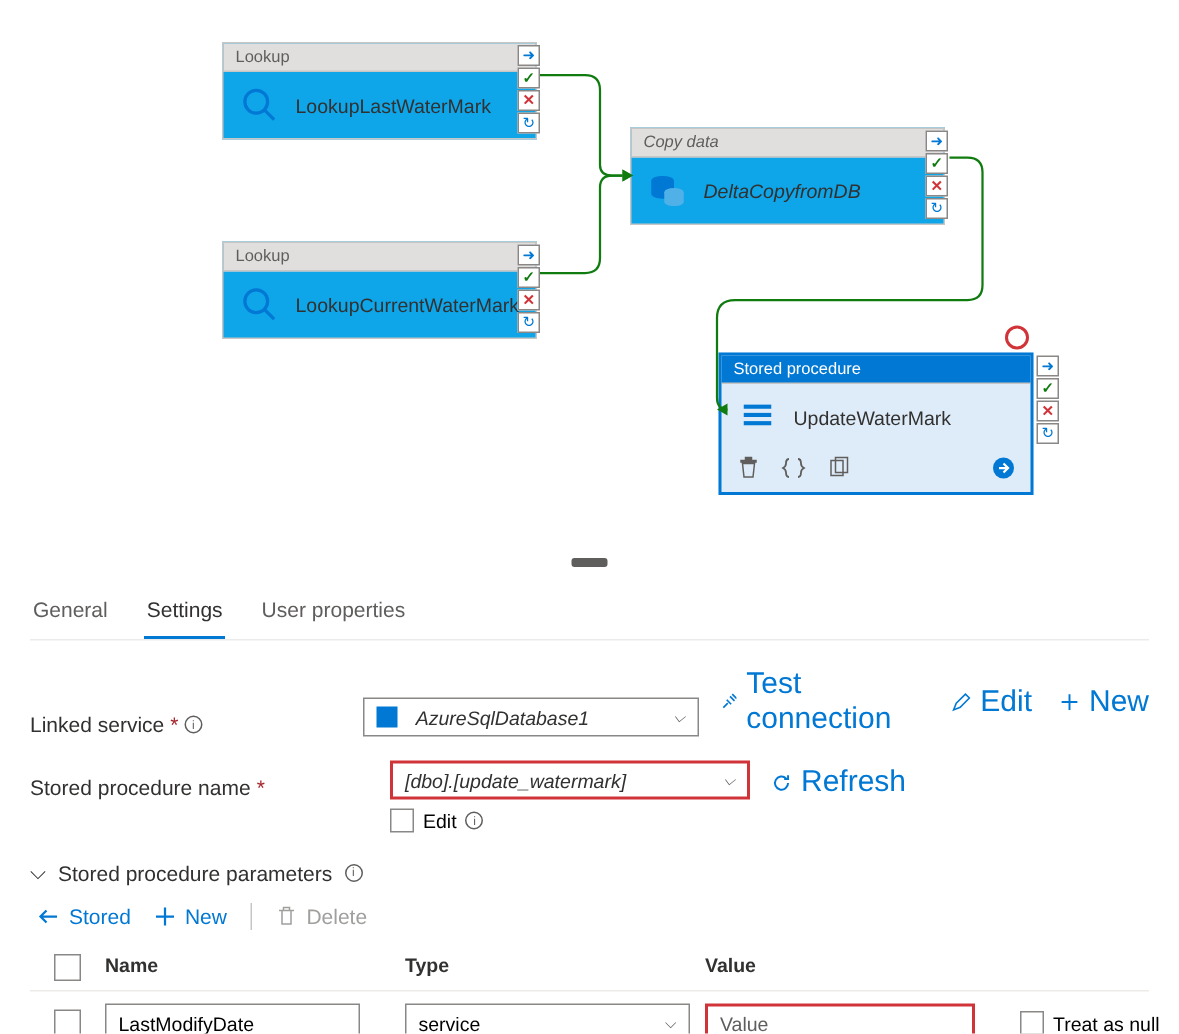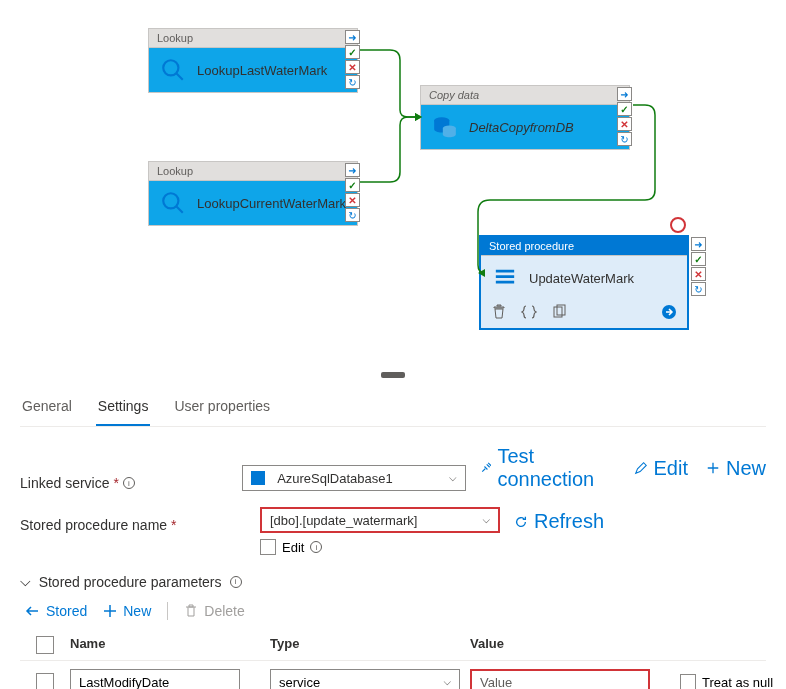--- a/index.html
+++ b/index.html
@@ -33,21 +33,21 @@
 .bottom-panel { position: absolute; top: 382px; left: 0; width: 786px; padding: 0 20px; }
 .tabs { display: flex; gap: 22px; border-bottom: 1px solid #edebe9; margin-bottom: 18px; padding-top: 8px; }
 .tab { padding: 8px 2px 10px 2px; font-size: 14px; color: #605e5c; cursor: pointer; border-bottom: 2px solid transparent; }
 .tab.active { color: #323130; border-bottom: 2px solid #0078d4; font-weight: 400; }
 
 .form-row { display: flex; align-items: flex-end; margin-bottom: 16px; }
 .form-label { width: 240px; font-size: 14px; color: #323130; display: flex; align-items: center; gap: 4px; }
 .req { color: #a4262c; }
 .info-icon { width: 12px; height: 12px; border: 1px solid #605e5c; border-radius: 50%; display: inline-flex; align-items: center; justify-content: center; font-size: 8px; color: #605e5c; }
 
-.select-box { width: 240px; height: 26px; border: 1px solid #8a8886; display: flex; align-items: center; padding: 0 8px; font-size: 13px; color: #323130; justify-content: space-between; cursor: pointer; background: #fff; }
+.select-box { width: 240px; height: 26px; border: 1px solid #8a8886; display: flex; align-items: center; padding: 0 8px; font-size: 13px; color: #323130; justify-content: space-between; cursor: pointer; background: #fff; font-style: italic; }
 .select-box .db-icon { width: 14px; height: 14px; background: #0078d4; margin-right: 6px; display: inline-block; }
 .chev { font-size: 10px; color: #605e5c; }
 .highlighted-red { border: 2px solid #d13438 !important; }
 
 .actions { display: flex; align-items: center; gap: 18px; margin-left: 14px; }
 .action-link { display: flex; align-items: center; gap: 6px; color: #0078d4; font-size: 20px; cursor: pointer; }
 .action-link .icn { width: 14px; height: 14px; }
 
 .edit-sub { margin-left: 240px; display: flex; align-items: center; gap: 6px; margin-top: -10px; margin-bottom: 18px; font-size: 13px; }
 .edit-sub .checkbox { width: 16px; height: 16px; border: 1px solid #8a8886; background: #fff; }

